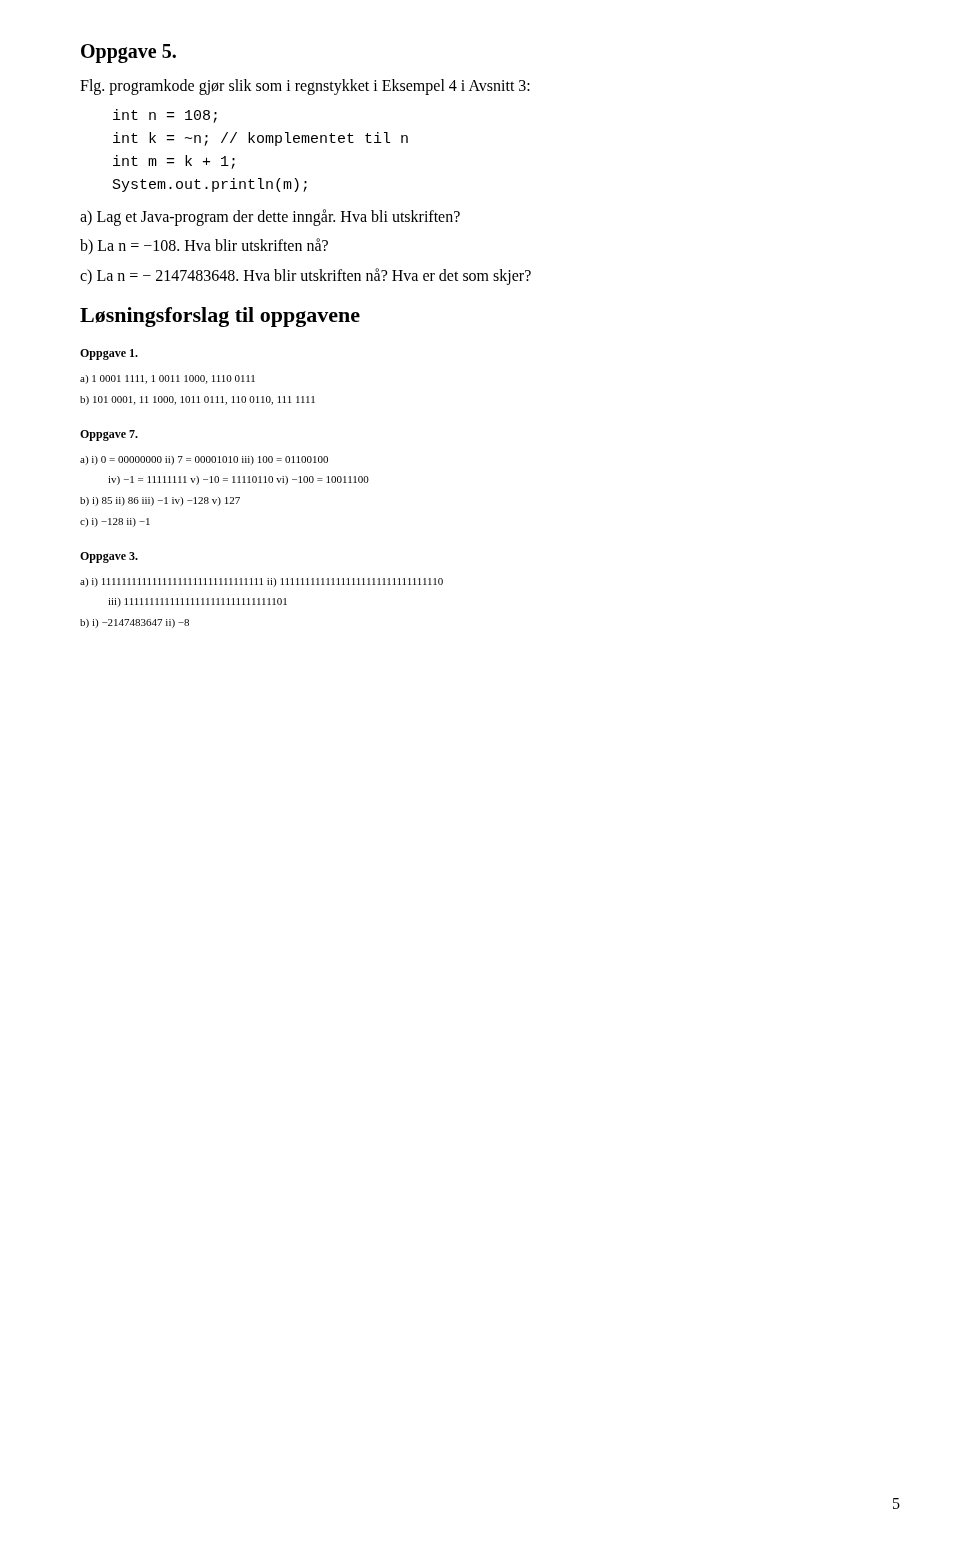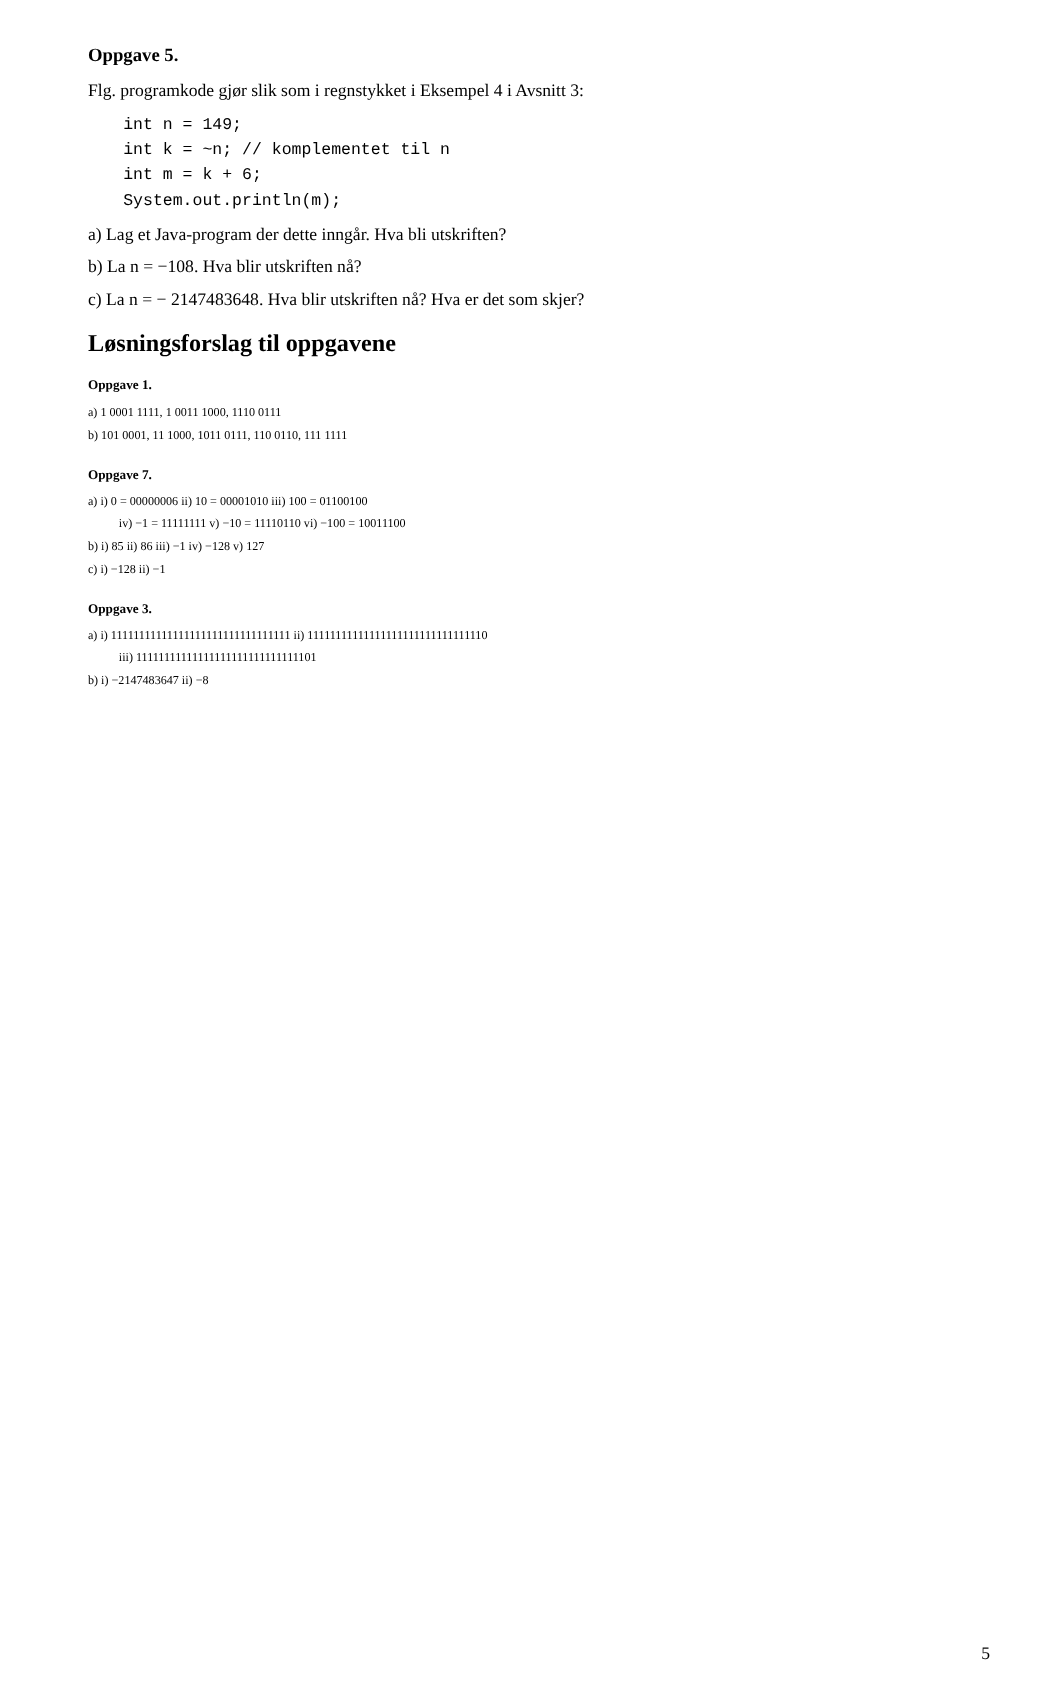--- a/index.html
+++ b/index.html
@@ -11,21 +11,21 @@
       background: #ffffff;
       font-family: "Times New Roman", Times, serif;
       font-size: 16px;
       color: #000000;
       width: 960px;
       min-height: 1543px;
       padding: 40px 80px 60px 80px;
       position: relative;
     }
     .section-title {
-      font-size: 17px;
+      font-size: 20px;
       font-weight: bold;
       margin-bottom: 10px;
     }
     .code-block {
       font-family: "Courier New", Courier, monospace;
       font-size: 15px;
       margin: 6px 0 6px 32px;
       line-height: 1.55;
     }
     .question-block {
@@ -69,43 +69,43 @@
     }
   </style>
 </head>
 <body>
 
 <p class="section-title">Oppgave 5.</p>
 
 <p class="intro-line">Flg. programkode gjør slik som i regnstykket i Eksempel 4 i Avsnitt 3:</p>
 
 <div class="code-block">
-  <div>int n = 149;</div>
+  <div>int n = 108;</div>
   <div>int k = ~n;  // komplementet til n</div>
-  <div>int m = k + 6;</div>
+  <div>int m = k + 1;</div>
   <div>System.out.println(m);</div>
 </div>
 
 <div class="question-block">
   <p>a)  Lag et Java-program der dette inngår.  Hva bli utskriften?</p>
   <p>b)  La  n = −108.  Hva blir utskriften nå?</p>
   <p>c)  La  n = − 2147483648.  Hva blir utskriften nå?  Hva er det som skjer?</p>
 </div>
 
 <p class="solutions-header">Løsningsforslag til oppgavene</p>
 
 <p class="oppgave-label">Oppgave 1.</p>
 <div class="answer-block">
   <p class="answer-line">a)  1 0001 1111,   1 0011 1000,   1110 0111</p>
   <p class="answer-line">b)  101 0001,  11 1000,  1011 0111,  110 0110,  111 1111</p>
 </div>
 
 <p class="oppgave-label">Oppgave 7.</p>
 <div class="answer-block">
-  <p class="answer-line">a)  i) 0  = 00000006   ii) 10 = 00001010   iii) 100  =  01100100</p>
+  <p class="answer-line">a)  i) 0  = 00000000   ii) 7 = 00001010   iii) 100  =  01100100</p>
   <p class="answer-line" style="padding-left: 28px;">    iv) −1 = 11111111   v) −10 = 11110110   vi) −100 = 10011100</p>
   <p class="answer-line">b)  i) 85   ii) 86   iii) −1   iv) −128   v) 127</p>
   <p class="answer-line">c)  i) −128   ii) −1</p>
 </div>
 
 <p class="oppgave-label">Oppgave 3.</p>
 <div class="answer-block">
   <p class="answer-line">a)  i) 11111111111111111111111111111111   ii) 11111111111111111111111111111110</p>
   <p class="answer-line" style="padding-left: 28px;">    iii) 11111111111111111111111111111101</p>
   <p class="answer-line">b)  i) −2147483647   ii) −8</p>

